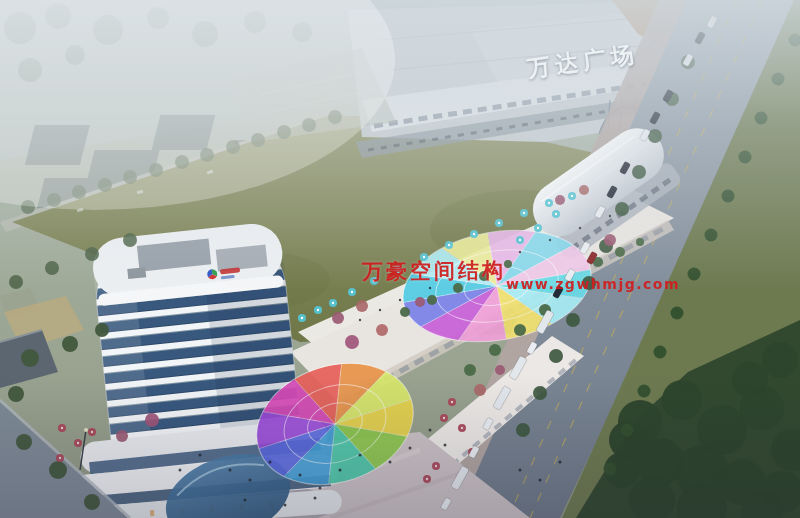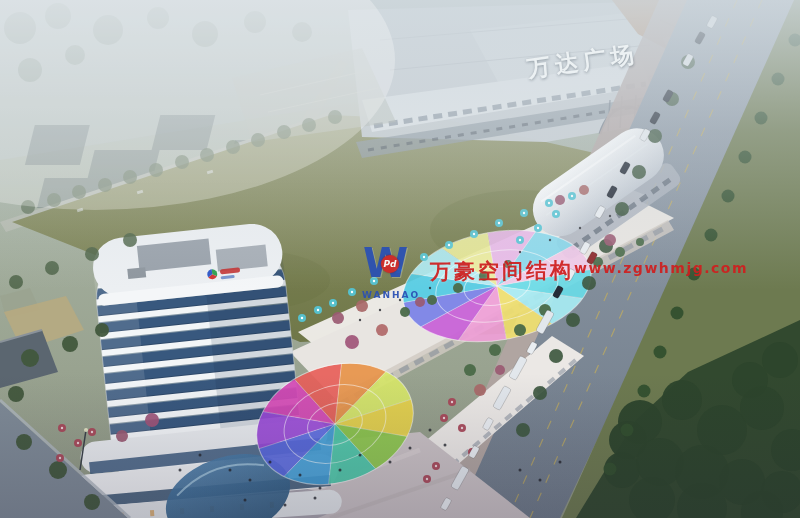--- a/index.html
+++ b/index.html
@@ -15,21 +15,21 @@
   .wm-w{position:absolute;left:1px;top:-7px;font-size:41px;font-weight:900;color:#2a50b4;
     line-height:1;letter-spacing:-3px;text-shadow:1px 1px 0 rgba(255,255,255,.25);}
   .wm-badge{position:absolute;left:19px;top:5px;width:18px;height:18px;border-radius:50%;
     background:#d22828;color:#fff;font-size:9px;font-weight:bold;font-style:italic;
     display:flex;align-items:center;justify-content:center;box-shadow:0 0 2px rgba(120,0,0,.6);}
   .wm-wordmark{position:absolute;left:0;top:40px;font-size:9px;font-weight:bold;
     color:#2a50b4;letter-spacing:2px;}
   .wm-text{display:flex;flex-direction:row;padding-top:7px;}
   .wm-company{font-size:21px;font-weight:900;color:#cf1f1f;letter-spacing:3px;
     transform:rotate(-.5deg);text-shadow:0 0 3px rgba(255,255,255,.35);white-space:nowrap;}
-  .wm-url{margin-top:3px;font-size:14px;font-weight:bold;color:#cf1f1f;
+  .wm-url{margin-top:19px;font-size:14px;font-weight:bold;color:#cf1f1f;
     letter-spacing:1.5px;white-space:nowrap;}
 </style>
 </head>
 <body>
 
 <div class="stage">
 <svg width="800" height="518" viewBox="0 0 800 518">
   <defs>
     <linearGradient id="bgGrad" x1="0" y1="0" x2="0" y2="1">
       <stop offset="0" stop-color="#b6c0bf"></stop>
@@ -486,23 +486,18 @@
   <g>
     <rect x="0" y="0" width="800" height="290" fill="url(#hazeGrad)"></rect>
     <ellipse cx="95" cy="60" rx="300" ry="150" fill="#ffffff" opacity=".28"></ellipse>
     <rect x="0" y="0" width="800" height="518" fill="url(#duskGrad)"></rect>
   </g>
 </svg>
 
 <div class="mall-sign">万达广场</div>
 
 <div class="watermark">
-  <div class="wm-logo">
-    <div class="wm-w">W</div>
-    <div class="wm-badge">Pd</div>
-    <div class="wm-wordmark">WANHAO</div>
-  </div>
   <div class="wm-text">
     <div class="wm-company">万豪空间结构</div>
     <div class="wm-url">www.zgwhmjg.com</div>
   </div>
 </div>
 </div>
 
 </body></html>

